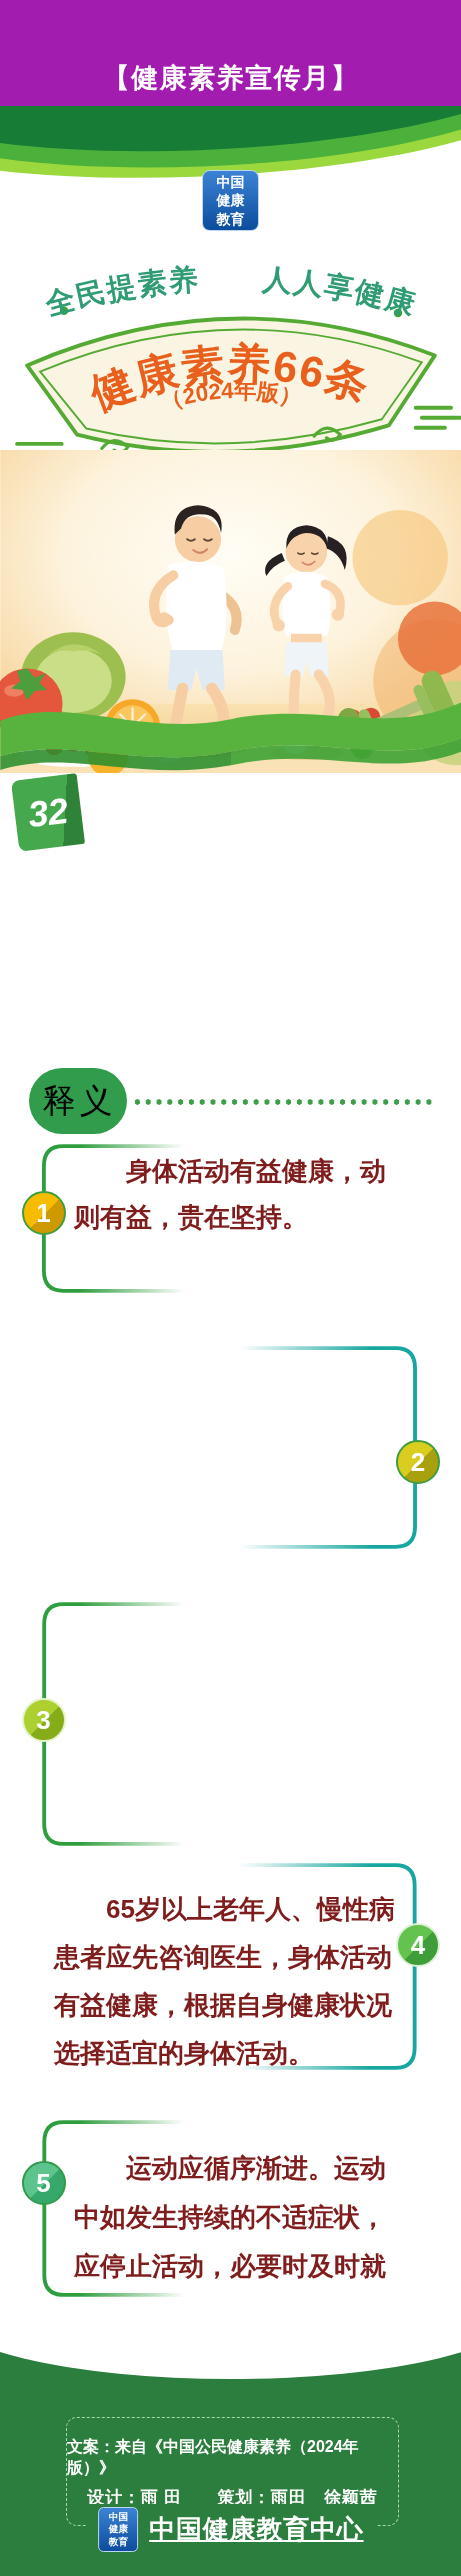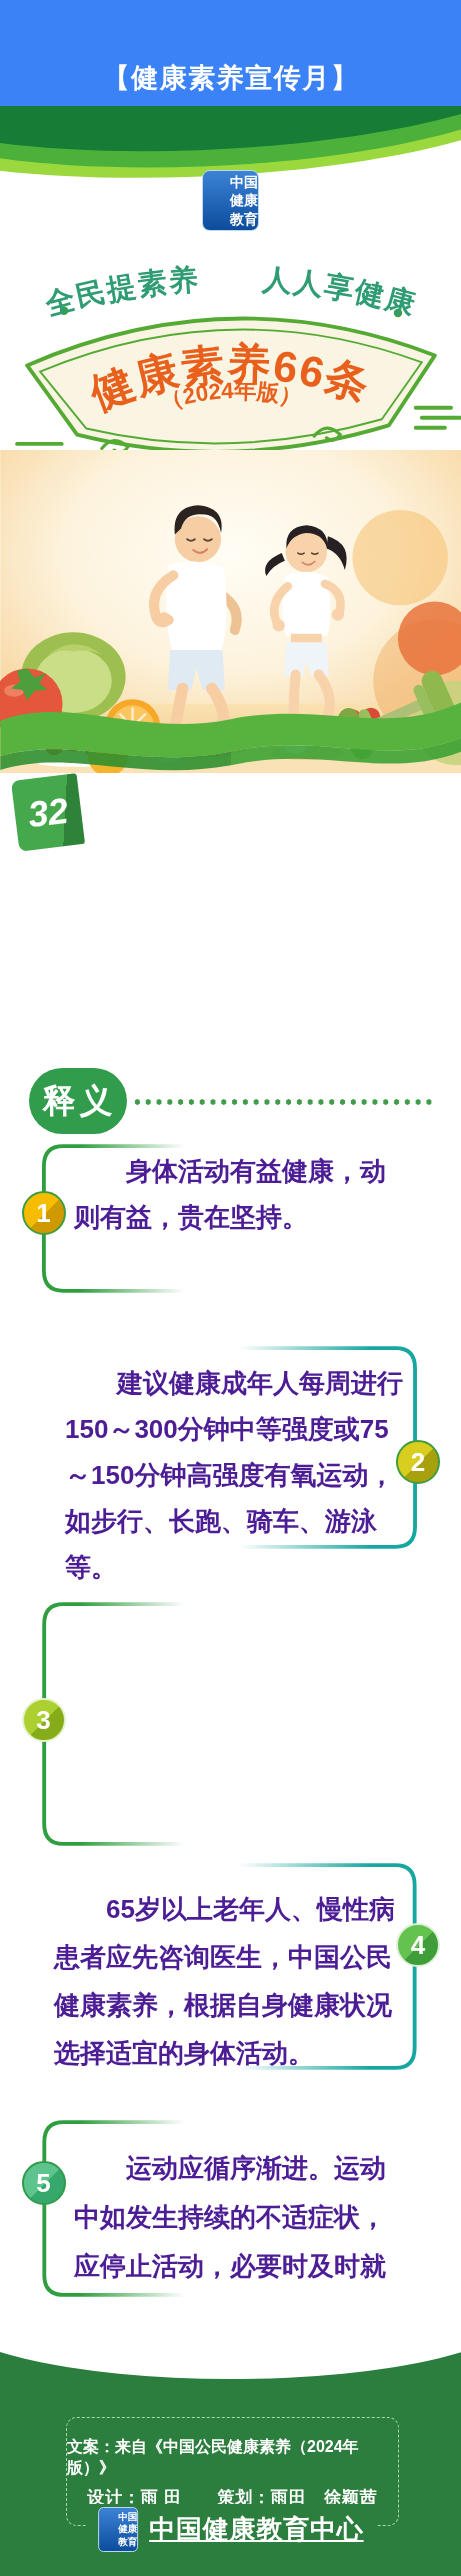--- a/index.html
+++ b/index.html
@@ -1,51 +1,51 @@
 <!DOCTYPE html>
 <html style="font-size:12.3px"><head>
 <meta charset="utf-8">
 <style>
   html,body{margin:0;padding:0;background:#e9e9e9;font-family:"Liberation Sans","DejaVu Sans",sans-serif;}
   .page{position:relative;width:462px;height:2576px;margin:0 auto;background:#ffffff;overflow:hidden;}
 
   
-  .top-band{position:absolute;left:0;top:0;width:462px;height:108px;background:#3b82f6;}
+  .top-band{position:absolute;left:0;top:0;width:462px;height:108px;background:#a21caf;}
   .top-band .banner{position:absolute;left:0;right:0;top:60px;text-align:center;
     color:#ffffff;font-size:27px;font-weight:800;letter-spacing:1.5px;}
   .arc-band{position:absolute;left:0;top:106px;width:462px;height:77px;display:block;}
 
   
-  .cn-logo{position:absolute;display:flex;flex-direction:column;align-items:flex-end;justify-content:center;
+  .cn-logo{position:absolute;display:flex;flex-direction:column;align-items:center;justify-content:center;
     background:linear-gradient(180deg,#3c83d6,#0c4c9c);border:1.5px solid #bdd7f0;border-radius:7.7px;
     color:#fff;font-weight:800;text-align:center;}
   .cn-logo.hero{left:202px;top:170px;width:55px;height:59px;font-size:14px;line-height:1.3;}
   .cn-logo.small{position:relative;width:38px;height:43px;font-size:9.6px;line-height:1.3;border-radius:5.4px;border-width:1.2px;flex:0 0 auto;}
   .hero-art{position:absolute;left:0;top:250px;width:462px;height:227px;display:block;}
   .illus{position:absolute;left:0;top:450px;width:462px;height:323px;display:block;}
 
   
   .tab32{position:absolute;left:15.4px;top:777px;width:66px;height:71px;z-index:1;
     background:linear-gradient(100deg,#46a84d 0 72%,#2e8338 72%);transform:rotate(-7deg);
     border-radius:7.7px 3.1px 3.1px 7.7px;display:flex;align-items:center;justify-content:center;
     color:#fff;font-size:36px;font-weight:800;font-style:italic;}
   .box32{position:absolute;left:81px;top:791px;width:360px;z-index:2;background:#3e9c45;border-radius:20px;box-sizing:border-box;padding:20px 20px 20px 21.6px;}
   .box32 p{margin:0;color:#ffffff;font-size:25.4px;line-height:42px;font-weight:700;text-indent:2em;}
 
   
   .shiyi-pill{position:absolute;left:28.5px;top:1068px;width:98px;height:66px;background:#319c4b;border-radius:34px;
-    display:flex;align-items:center;justify-content:center;color:#ffffff;font-size:33px;font-weight:700;letter-spacing:3.8px;text-indent:3.8px;}
+    display:flex;align-items:center;justify-content:center;color:#000000;font-size:33px;font-weight:400;letter-spacing:3.8px;text-indent:3.8px;}
   .shiyi-dots{position:absolute;left:132px;top:1098px;width:302px;height:7.7px;
     background-image:radial-gradient(circle,#3f9d4a 2.4px,rgba(0,0,0,0) 2.8px);
     background-size:10.8px 7.7px;background-repeat:repeat-x;}
 
   
   .pt{position:absolute;left:0;width:462px;}
   .pt .br{position:absolute;left:0;top:0;width:462px;height:100%;}
-  .pt .txt{position:absolute;margin:0;color:#4c1d95;font-weight:700;font-size:26px;text-indent:2em;}
+  .pt .txt{position:absolute;margin:0;color:#7f1d1d;font-weight:700;font-size:26px;text-indent:2em;}
   .num{position:absolute;width:40px;height:40px;border-radius:50%;display:flex;align-items:center;justify-content:center;
     color:#fff;font-size:26px;font-weight:800;border:2.3px solid #3f9d3f;}
   .p1{top:1143px;height:151px;}
   .p2{top:1345px;height:205px;}
   .p3{top:1601px;height:246px;}
   .p4{top:1862px;height:209px;}
   .p5{top:2119px;height:179px;}
   .p1 .txt{left:74px;top:4.6px;width:336px;line-height:46px;}
   .p2 .txt{left:65px;top:15.4px;width:342px;line-height:46px;}
   .p3 .txt{left:74px;top:34px;width:336px;line-height:48px;}
@@ -271,40 +271,39 @@
     <p class="txt">身体活动有益健康，动则有益，贵在坚持。</p>
   </div>
 
   <div class="pt p2">
     <svg class="br" viewBox="0 0 600 266" aria-hidden="true">
       <path d="M310,4 H514 Q539,4 539,30 V236 Q539,262 514,262 H310" fill="none" stroke="url(#gr)" stroke-width="5" stroke-linecap="round"></path>
     </svg>
     <div class="num n2">
         <span>2</span>
       </div>
-    <p class="txt">建议健康成年人每周进行150～300分钟中等强度或75～150分钟高强度有氧运动，如步行、长跑、骑车、游泳等。</p>
   </div>
 
   <div class="pt p3">
     <svg class="br" viewBox="0 0 600 320" aria-hidden="true">
       <path d="M240,4 H82 Q57,4 57,30 V290 Q57,316 82,316 H240" fill="none" stroke="url(#gl)" stroke-width="5" stroke-linecap="round"></path>
     </svg>
     <div class="num n3">
         <span>3</span>
       </div>
   </div>
 
   <div class="pt p4">
     <svg class="br" viewBox="0 0 600 272" aria-hidden="true">
       <path d="M310,4 H514 Q539,4 539,30 V242 Q539,268 514,268 H310" fill="none" stroke="url(#gr)" stroke-width="5" stroke-linecap="round"></path>
     </svg>
     <div class="num n4">
         <span>4</span>
       </div>
-    <p class="txt">65岁以上老年人、慢性病患者应先咨询医生，中国公民健康素养，根据自身健康状况选择适宜的身体活动。</p>
+    <p class="txt">65岁以上老年人、慢性病患者应先咨询医生，身体活动有益健康，根据自身健康状况选择适宜的身体活动。</p>
   </div>
 
   <div class="pt p5">
     <svg class="br" viewBox="0 0 600 233" aria-hidden="true">
       <path d="M240,4 H82 Q57,4 57,30 V203 Q57,229 82,229 H240" fill="none" stroke="url(#gl)" stroke-width="5" stroke-linecap="round"></path>
     </svg>
     <div class="num n5">
         <span>5</span>
       </div>
     <p class="txt">运动应循序渐进。运动中如发生持续的不适症状，应停止活动，必要时及时就医。</p>

